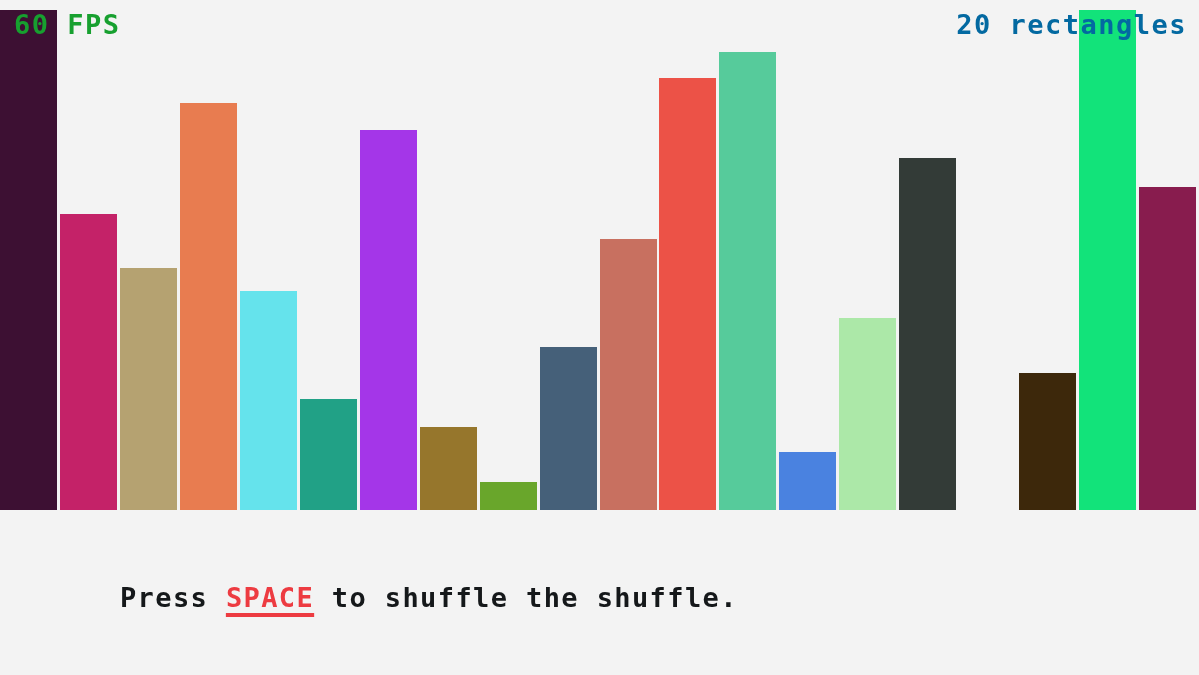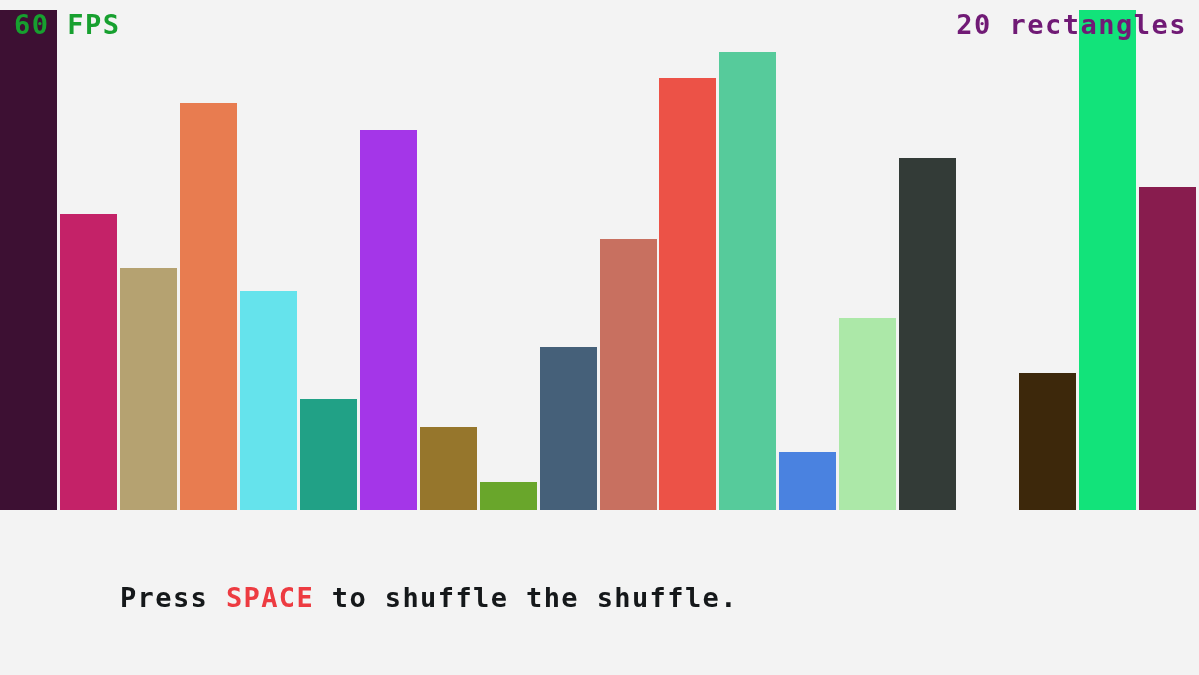--- a/index.html
+++ b/index.html
@@ -71,20 +71,21 @@
   .instruction-line {
     font-size: 27px;
     line-height: 48px;
     letter-spacing: 1.4px;
     color: #15181a;
     font-weight: bold;
     white-space: pre;
   }
   .key {
     color: #ed3b41;
+    text-decoration: underline;
     text-decoration-thickness: 4px;
     text-underline-offset: 6px;
   }
 </style>
 </head>
 <body>
 
 <div id="app">
 
   <div id="chart">
@@ -104,21 +105,21 @@
       <div class="bar" style="left: 779.35px; width: 57px; height: 58px; background: rgb(74, 130, 224);"></div>
       <div class="bar" style="left: 839.3px; width: 57px; height: 192px; background: rgb(172, 232, 168);"></div>
       <div class="bar" style="left: 899.25px; width: 57px; height: 352px; background: rgb(51, 59, 55);"></div>
       <div class="bar" style="left: 1019.15px; width: 57px; height: 137px; background: rgb(61, 40, 11);"></div>
       <div class="bar" style="left: 1079.1px; width: 57px; height: 500px; background: rgb(18, 227, 122);"></div>
       <div class="bar" style="left: 1139.05px; width: 57px; height: 323px; background: rgb(136, 28, 78);"></div>
     </div>
 
   <div id="fps-label" style="color: rgb(23, 160, 47);">60 FPS</div>
 
-  <div id="count-label" style="color: #701a75;">20 rectangles</div>
+  <div id="count-label" style="color: #0369a1;">20 rectangles</div>
 
   <div id="instructions">
     <div class="instruction-line">
       <span>Press </span><span class="key" style="color: rgb(237, 59, 65);">SPACE</span><span> to shuffle the shuffle.</span>
     </div>
     <div class="instruction-line">
       
     </div>
 
   </div>

